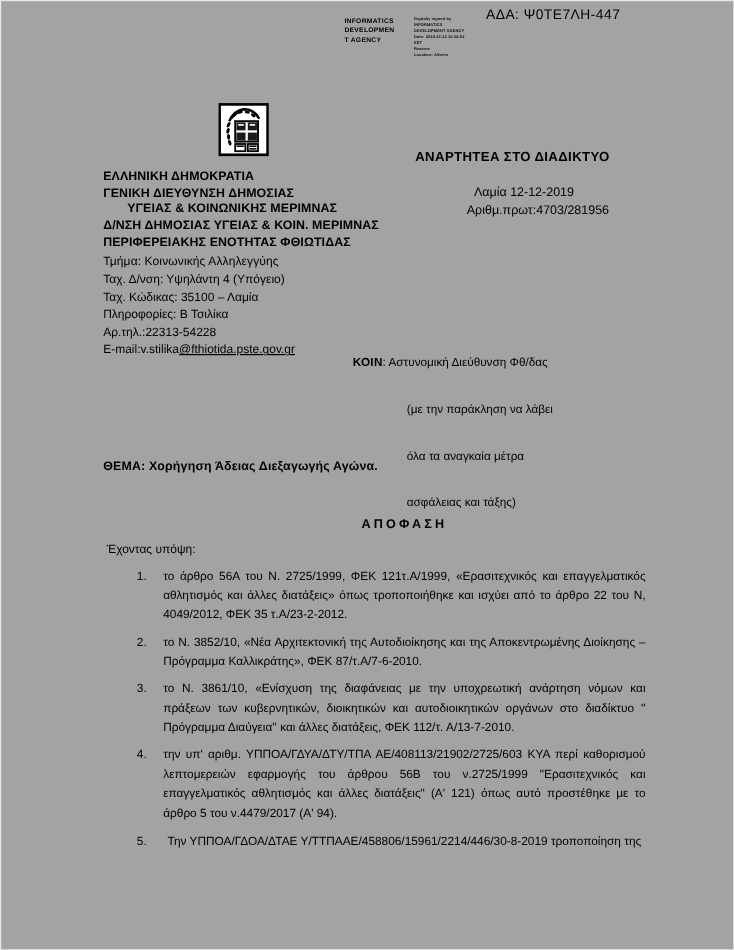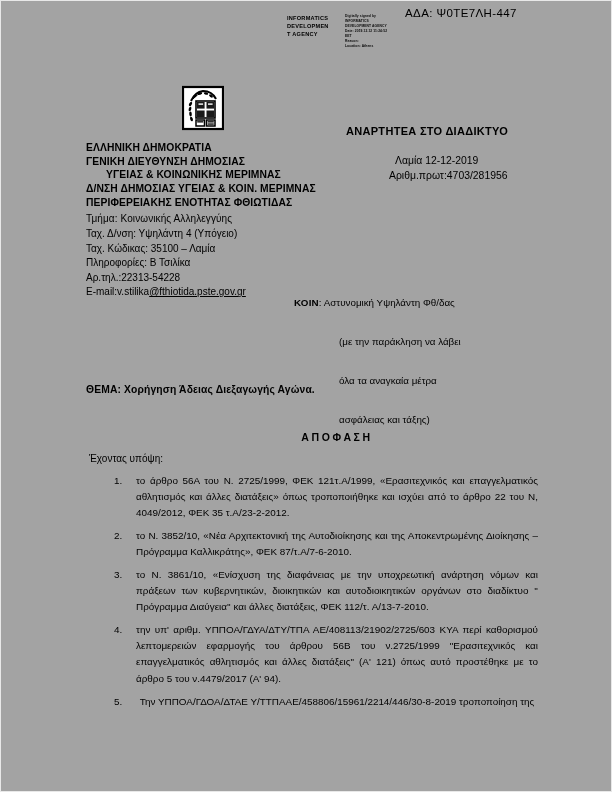--- a/index.html
+++ b/index.html
@@ -281,21 +281,21 @@
   <div class="contact-block">
     <div>Ταχ. Δ/νση: Υψηλάντη 4 (Υπόγειο)</div>
     <div>Ταχ. Κώδικας: 35100 – Λαμία</div>
     <div>Πληροφορίες: Β Τσιλίκα</div>
     <div>Αρ.τηλ.:22313-54228</div>
     <div><span>E-mail:v.stilika</span><span class="email-link">@fthiotida.pste.gov.gr</span></div>
   </div>
 
 
   <div class="koin-block">
-    <div><b>ΚΟΙΝ</b><span>: Αστυνομική Υψηλάντη Φθ/δας</span></div>
+    <div><b>ΚΟΙΝ</b><span>: Αστυνομική Διεύθυνση Φθ/δας</span></div>
     <div class="sub">(με την παράκληση να λάβει</div>
     <div class="sub">όλα τα αναγκαία μέτρα</div>
     <div class="sub">ασφάλειας και τάξης)</div>
   </div>
 
   <div class="thema">ΘΕΜΑ: Χορήγηση Άδειας Διεξαγωγής Αγώνα.</div>
 
   <div class="apofasi">ΑΠΟΦΑΣΗ</div>
   <div class="exontas">Έχοντας υπόψη:</div>
 

